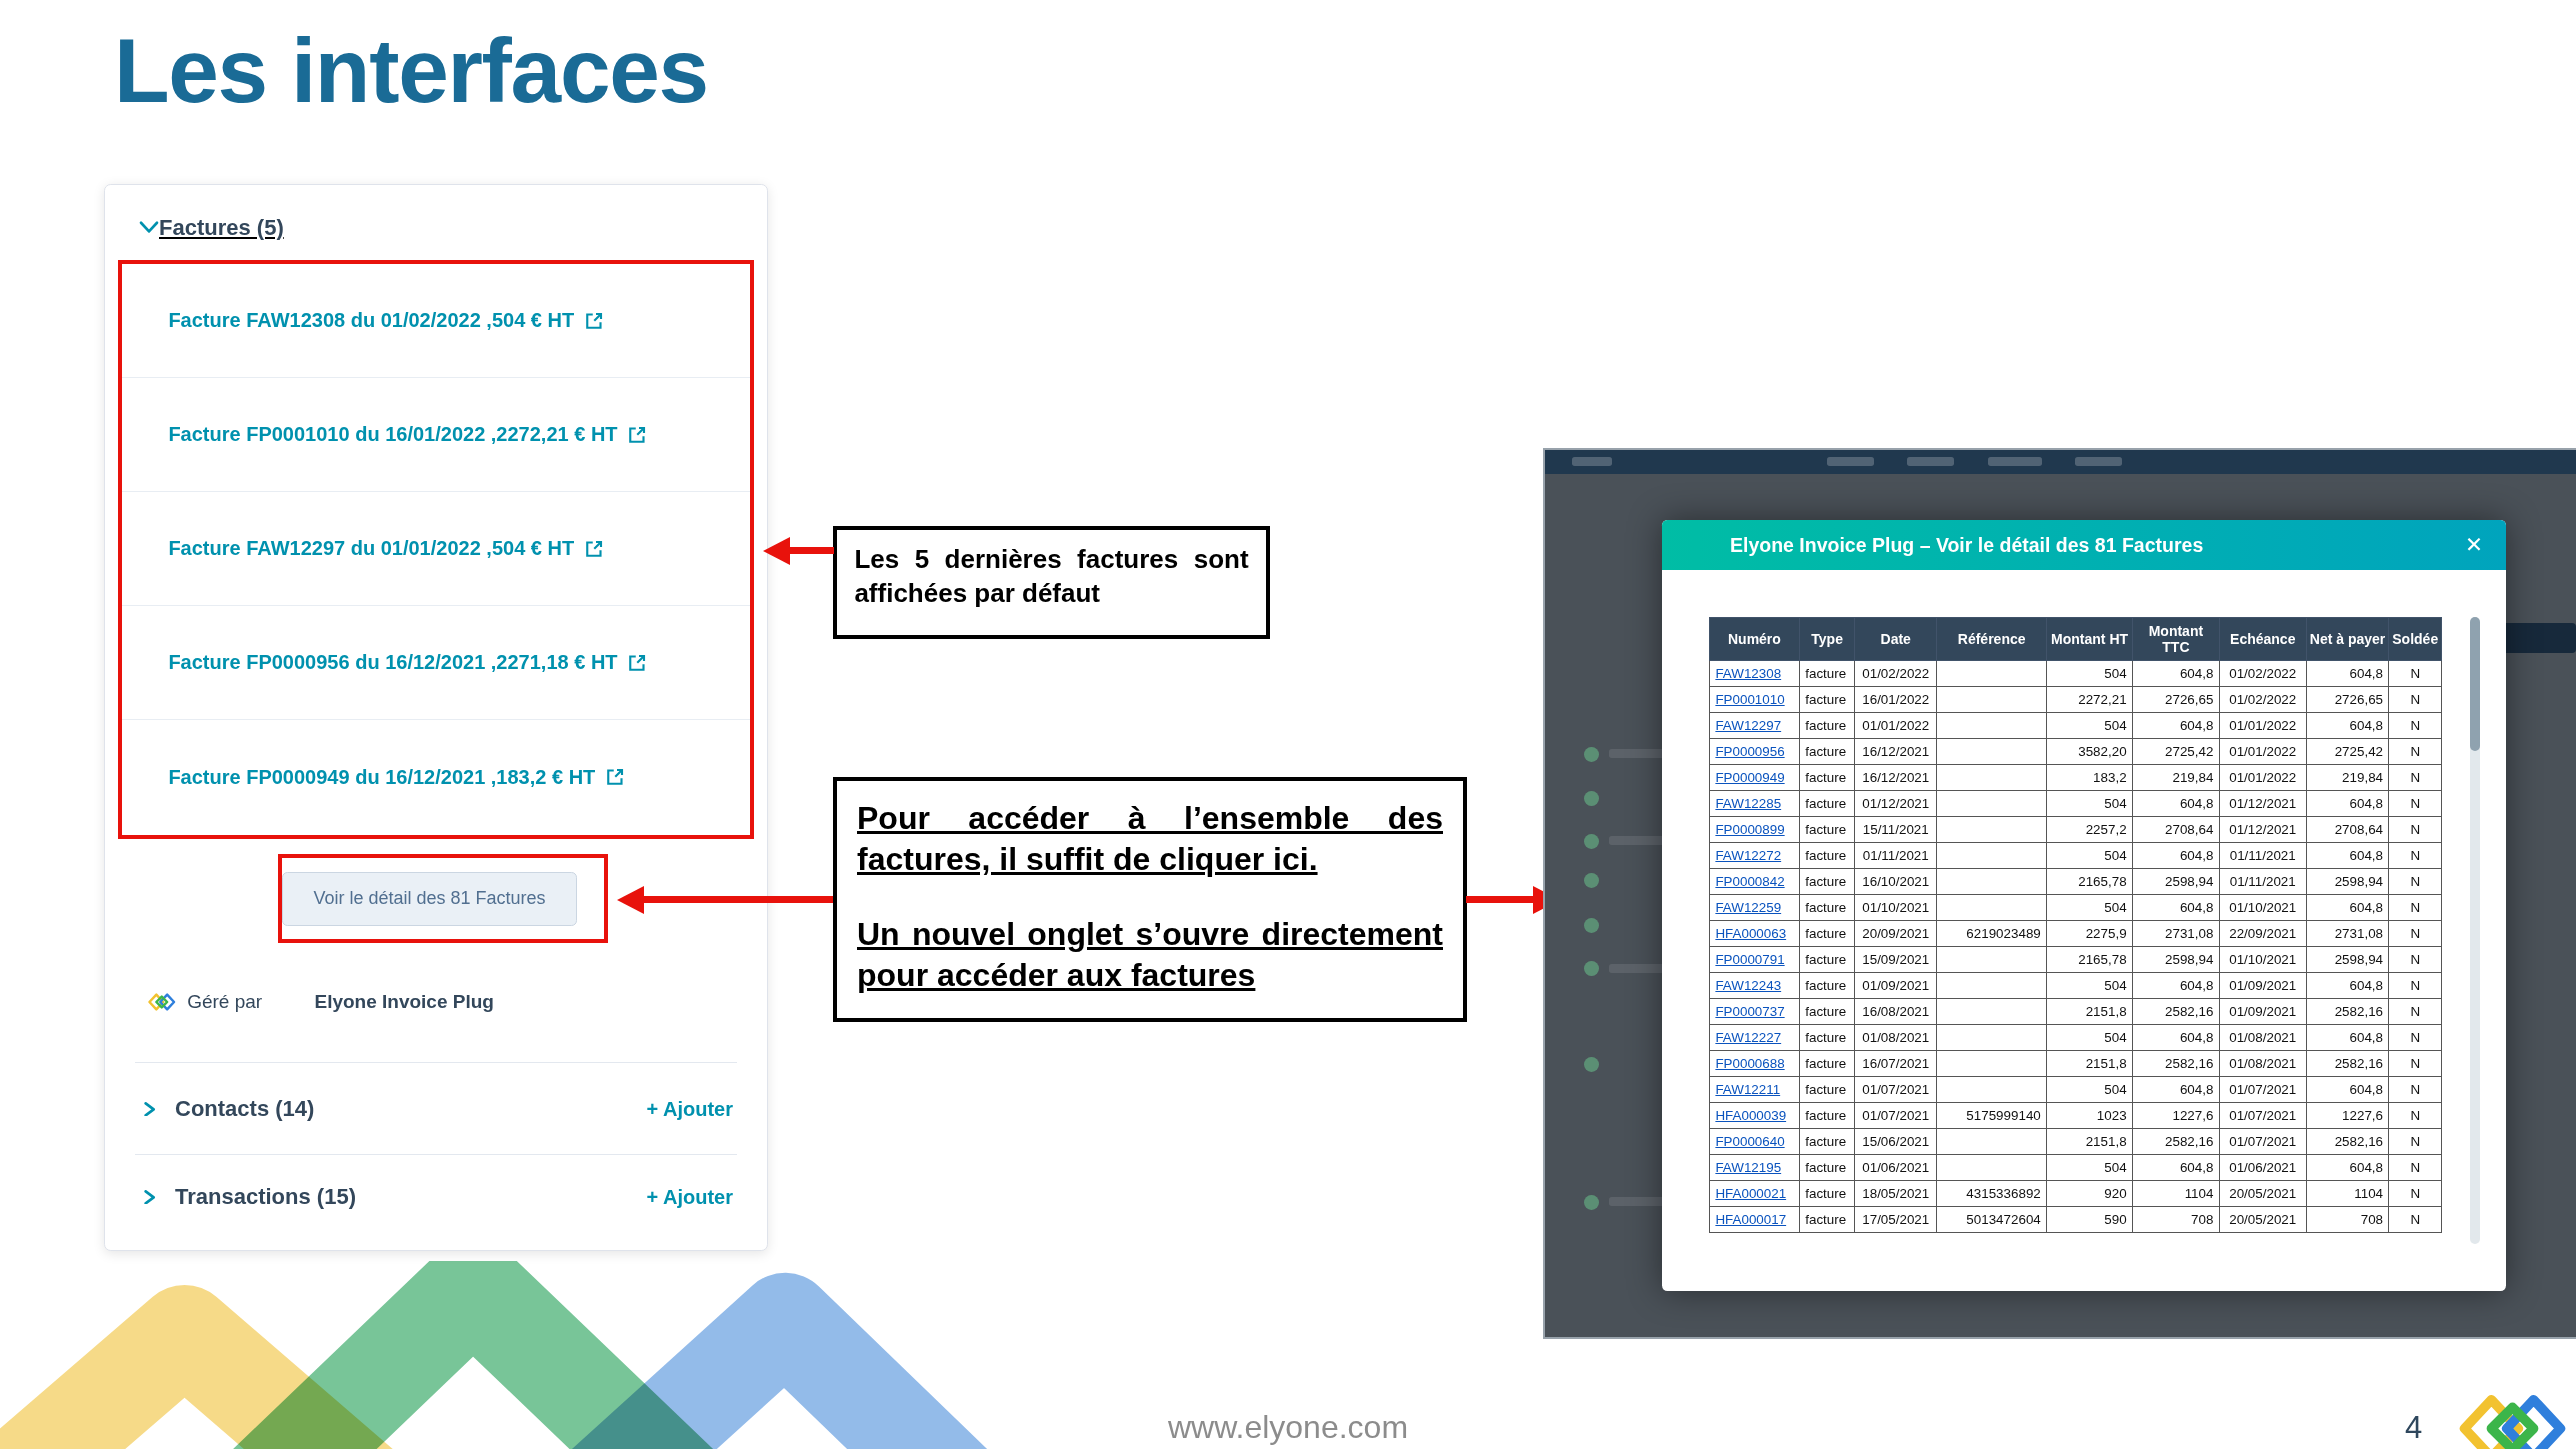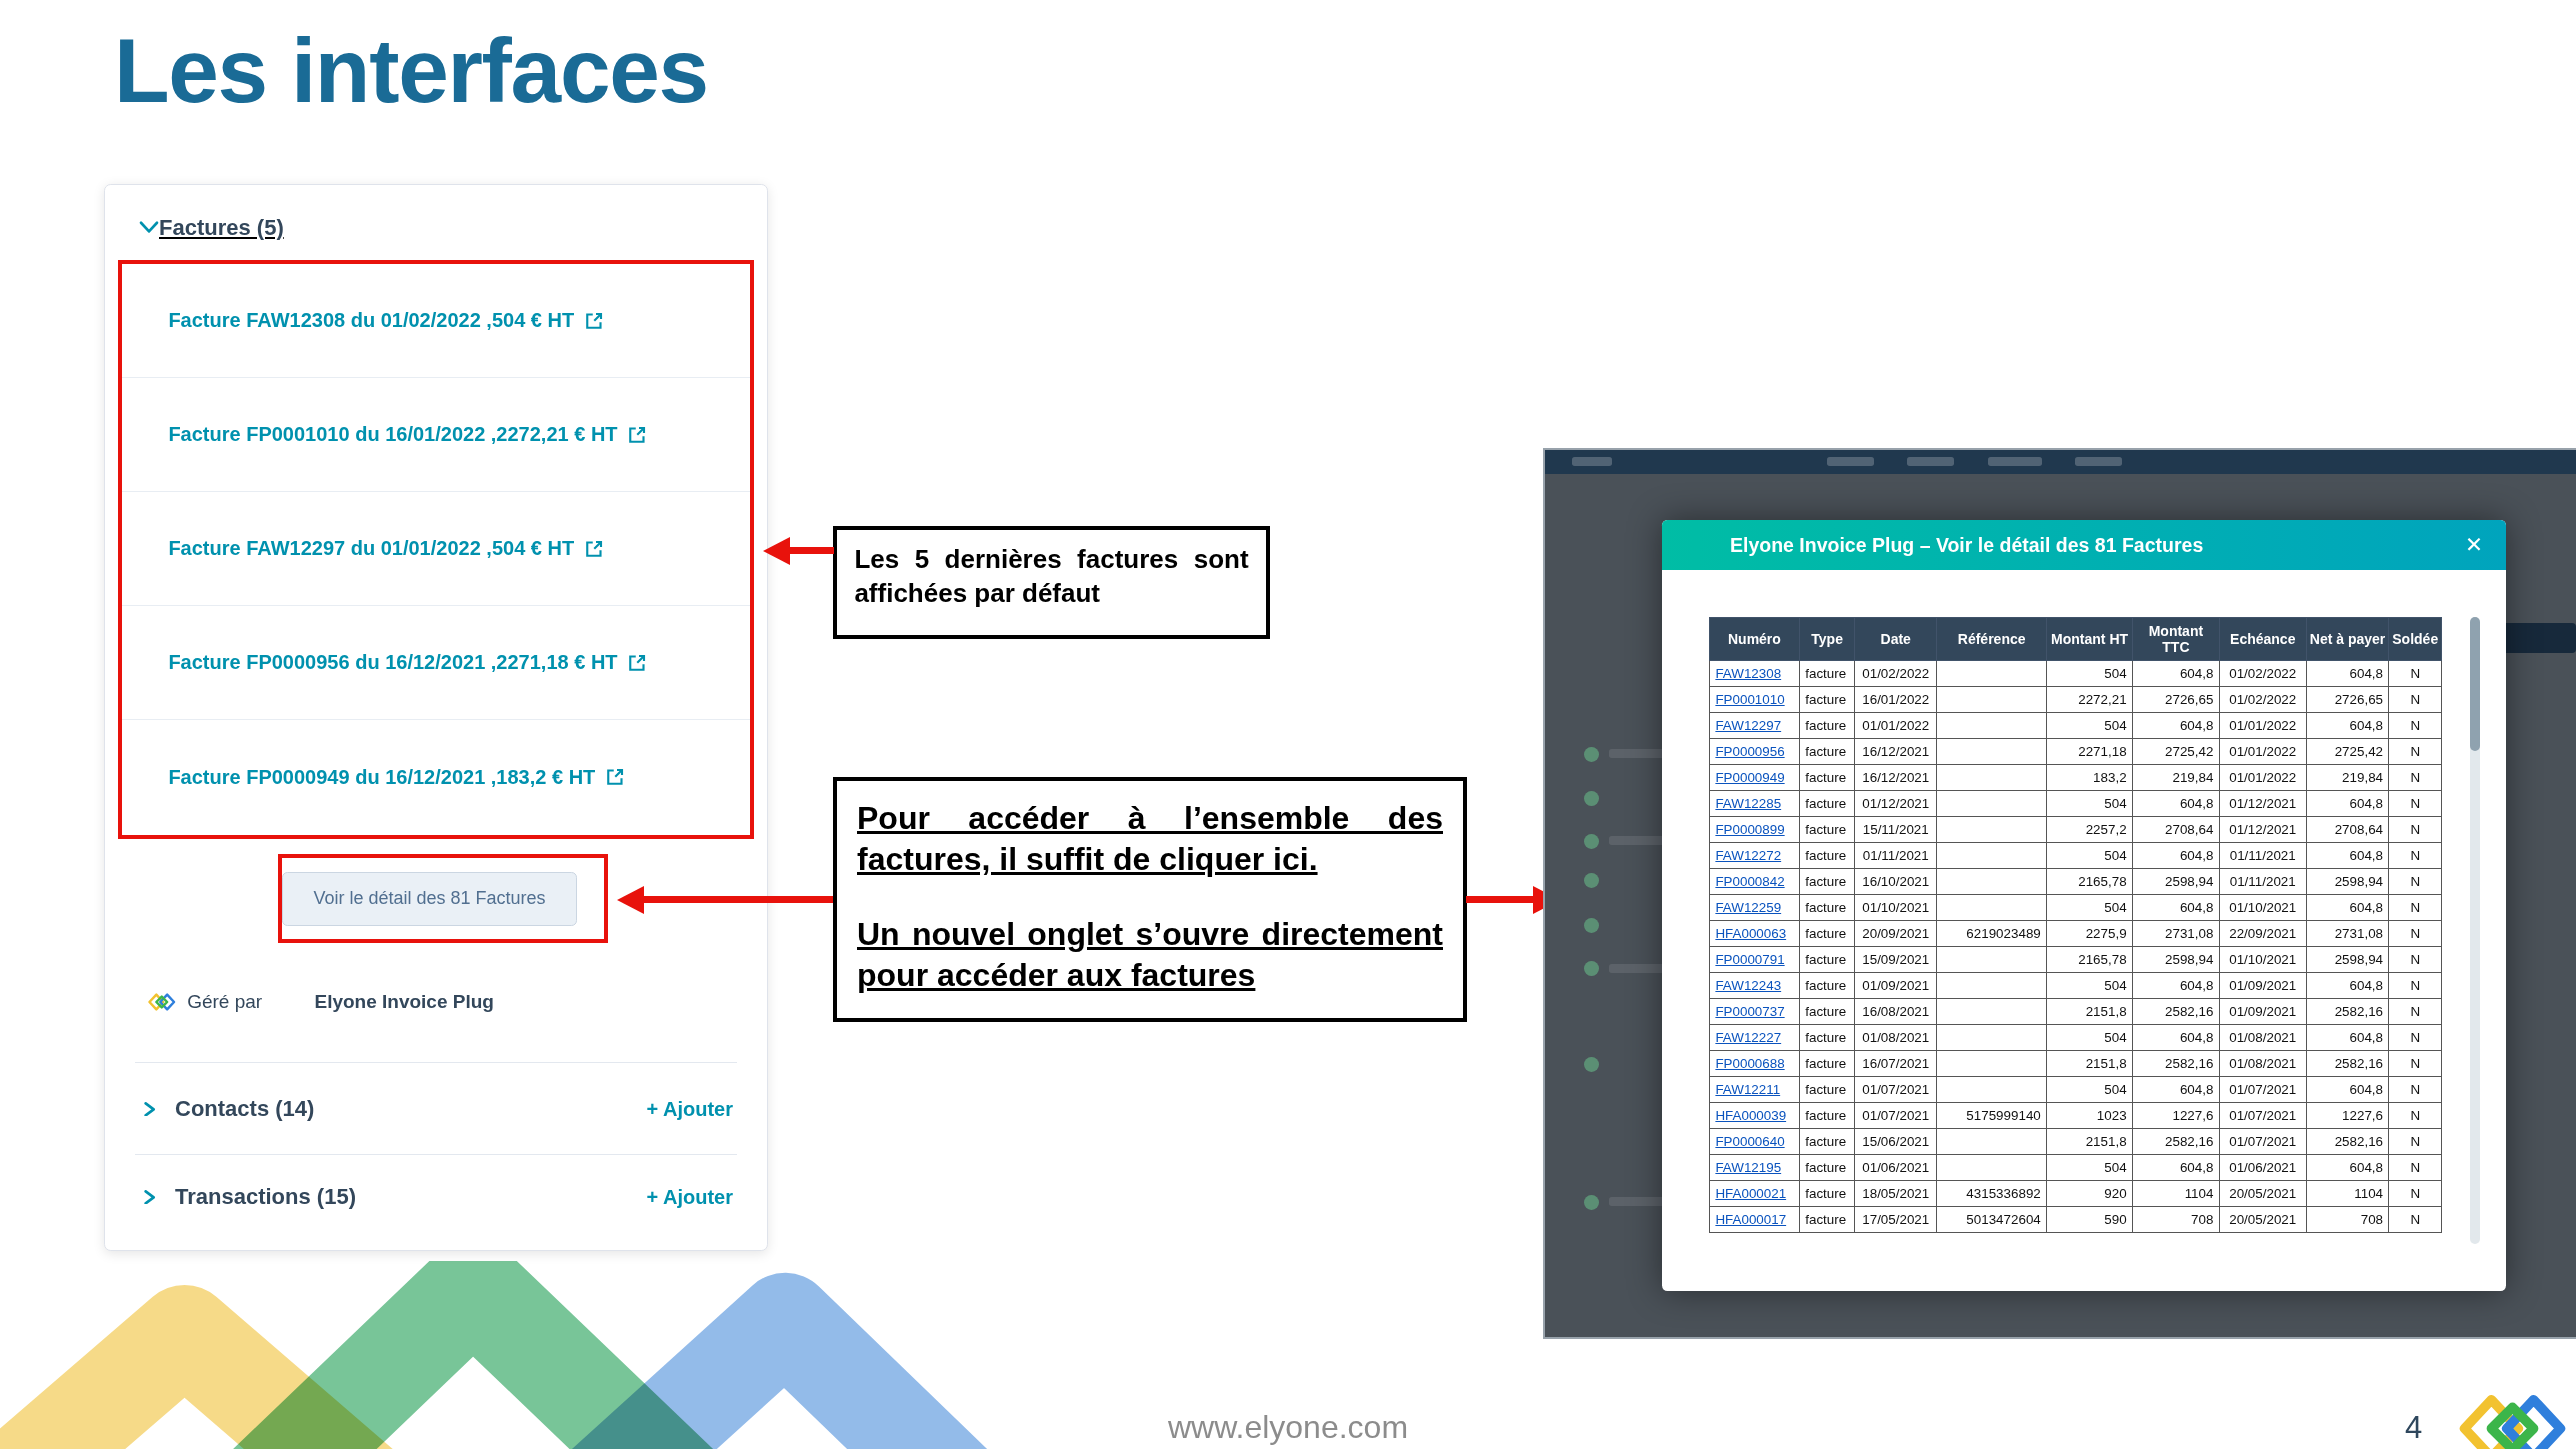--- a/index.html
+++ b/index.html
@@ -293,21 +293,21 @@
                 <td class="c-ech">01/01/2022</td>
                 <td class="c-net">604,8</td>
                 <td class="c-sol">N</td>
               </tr>
 
               <tr>
                 <td class="c-num"><span class="tlink">FP0000956</span></td>
                 <td class="c-type">facture</td>
                 <td class="c-date">16/12/2021</td>
                 <td class="c-ref"></td>
-                <td class="c-ht">2271,18</td>
+                <td class="c-ht">3582,20</td>
                 <td class="c-ttc">2725,42</td>
                 <td class="c-ech">01/01/2022</td>
                 <td class="c-net">2725,42</td>
                 <td class="c-sol">N</td>
               </tr>
 
               <tr>
                 <td class="c-num"><span class="tlink">FP0000949</span></td>
                 <td class="c-type">facture</td>
                 <td class="c-date">16/12/2021</td>

